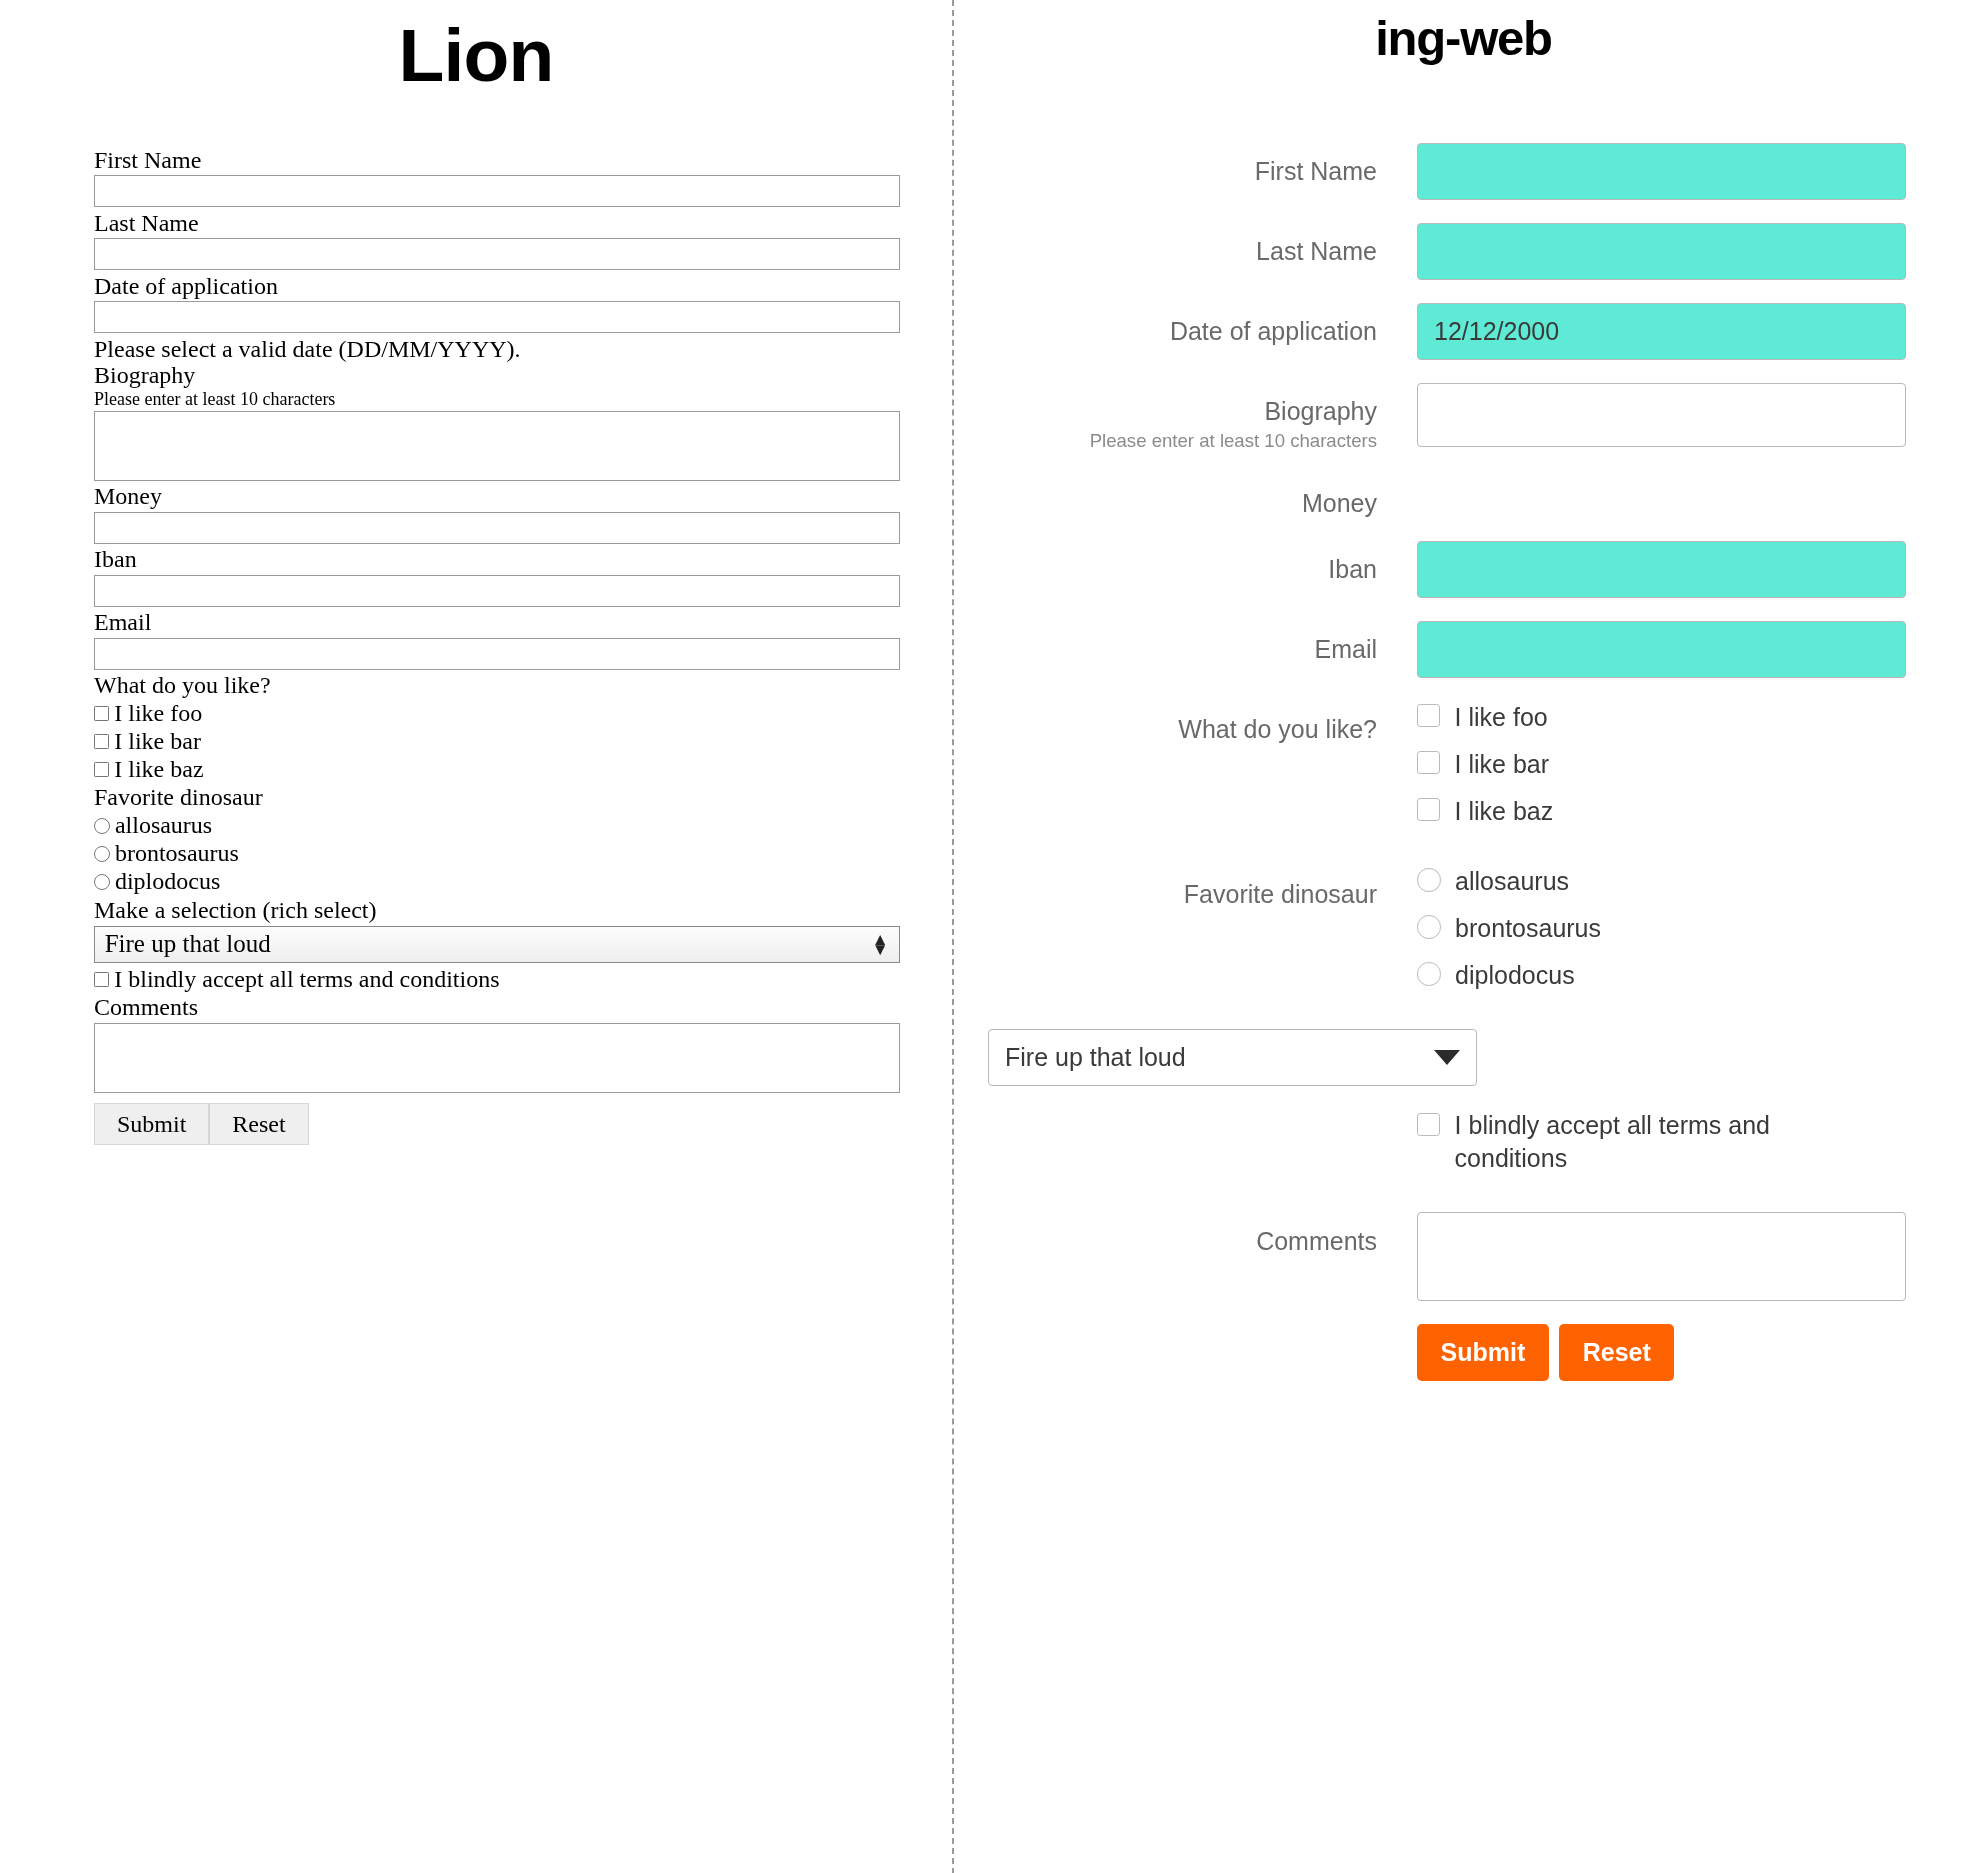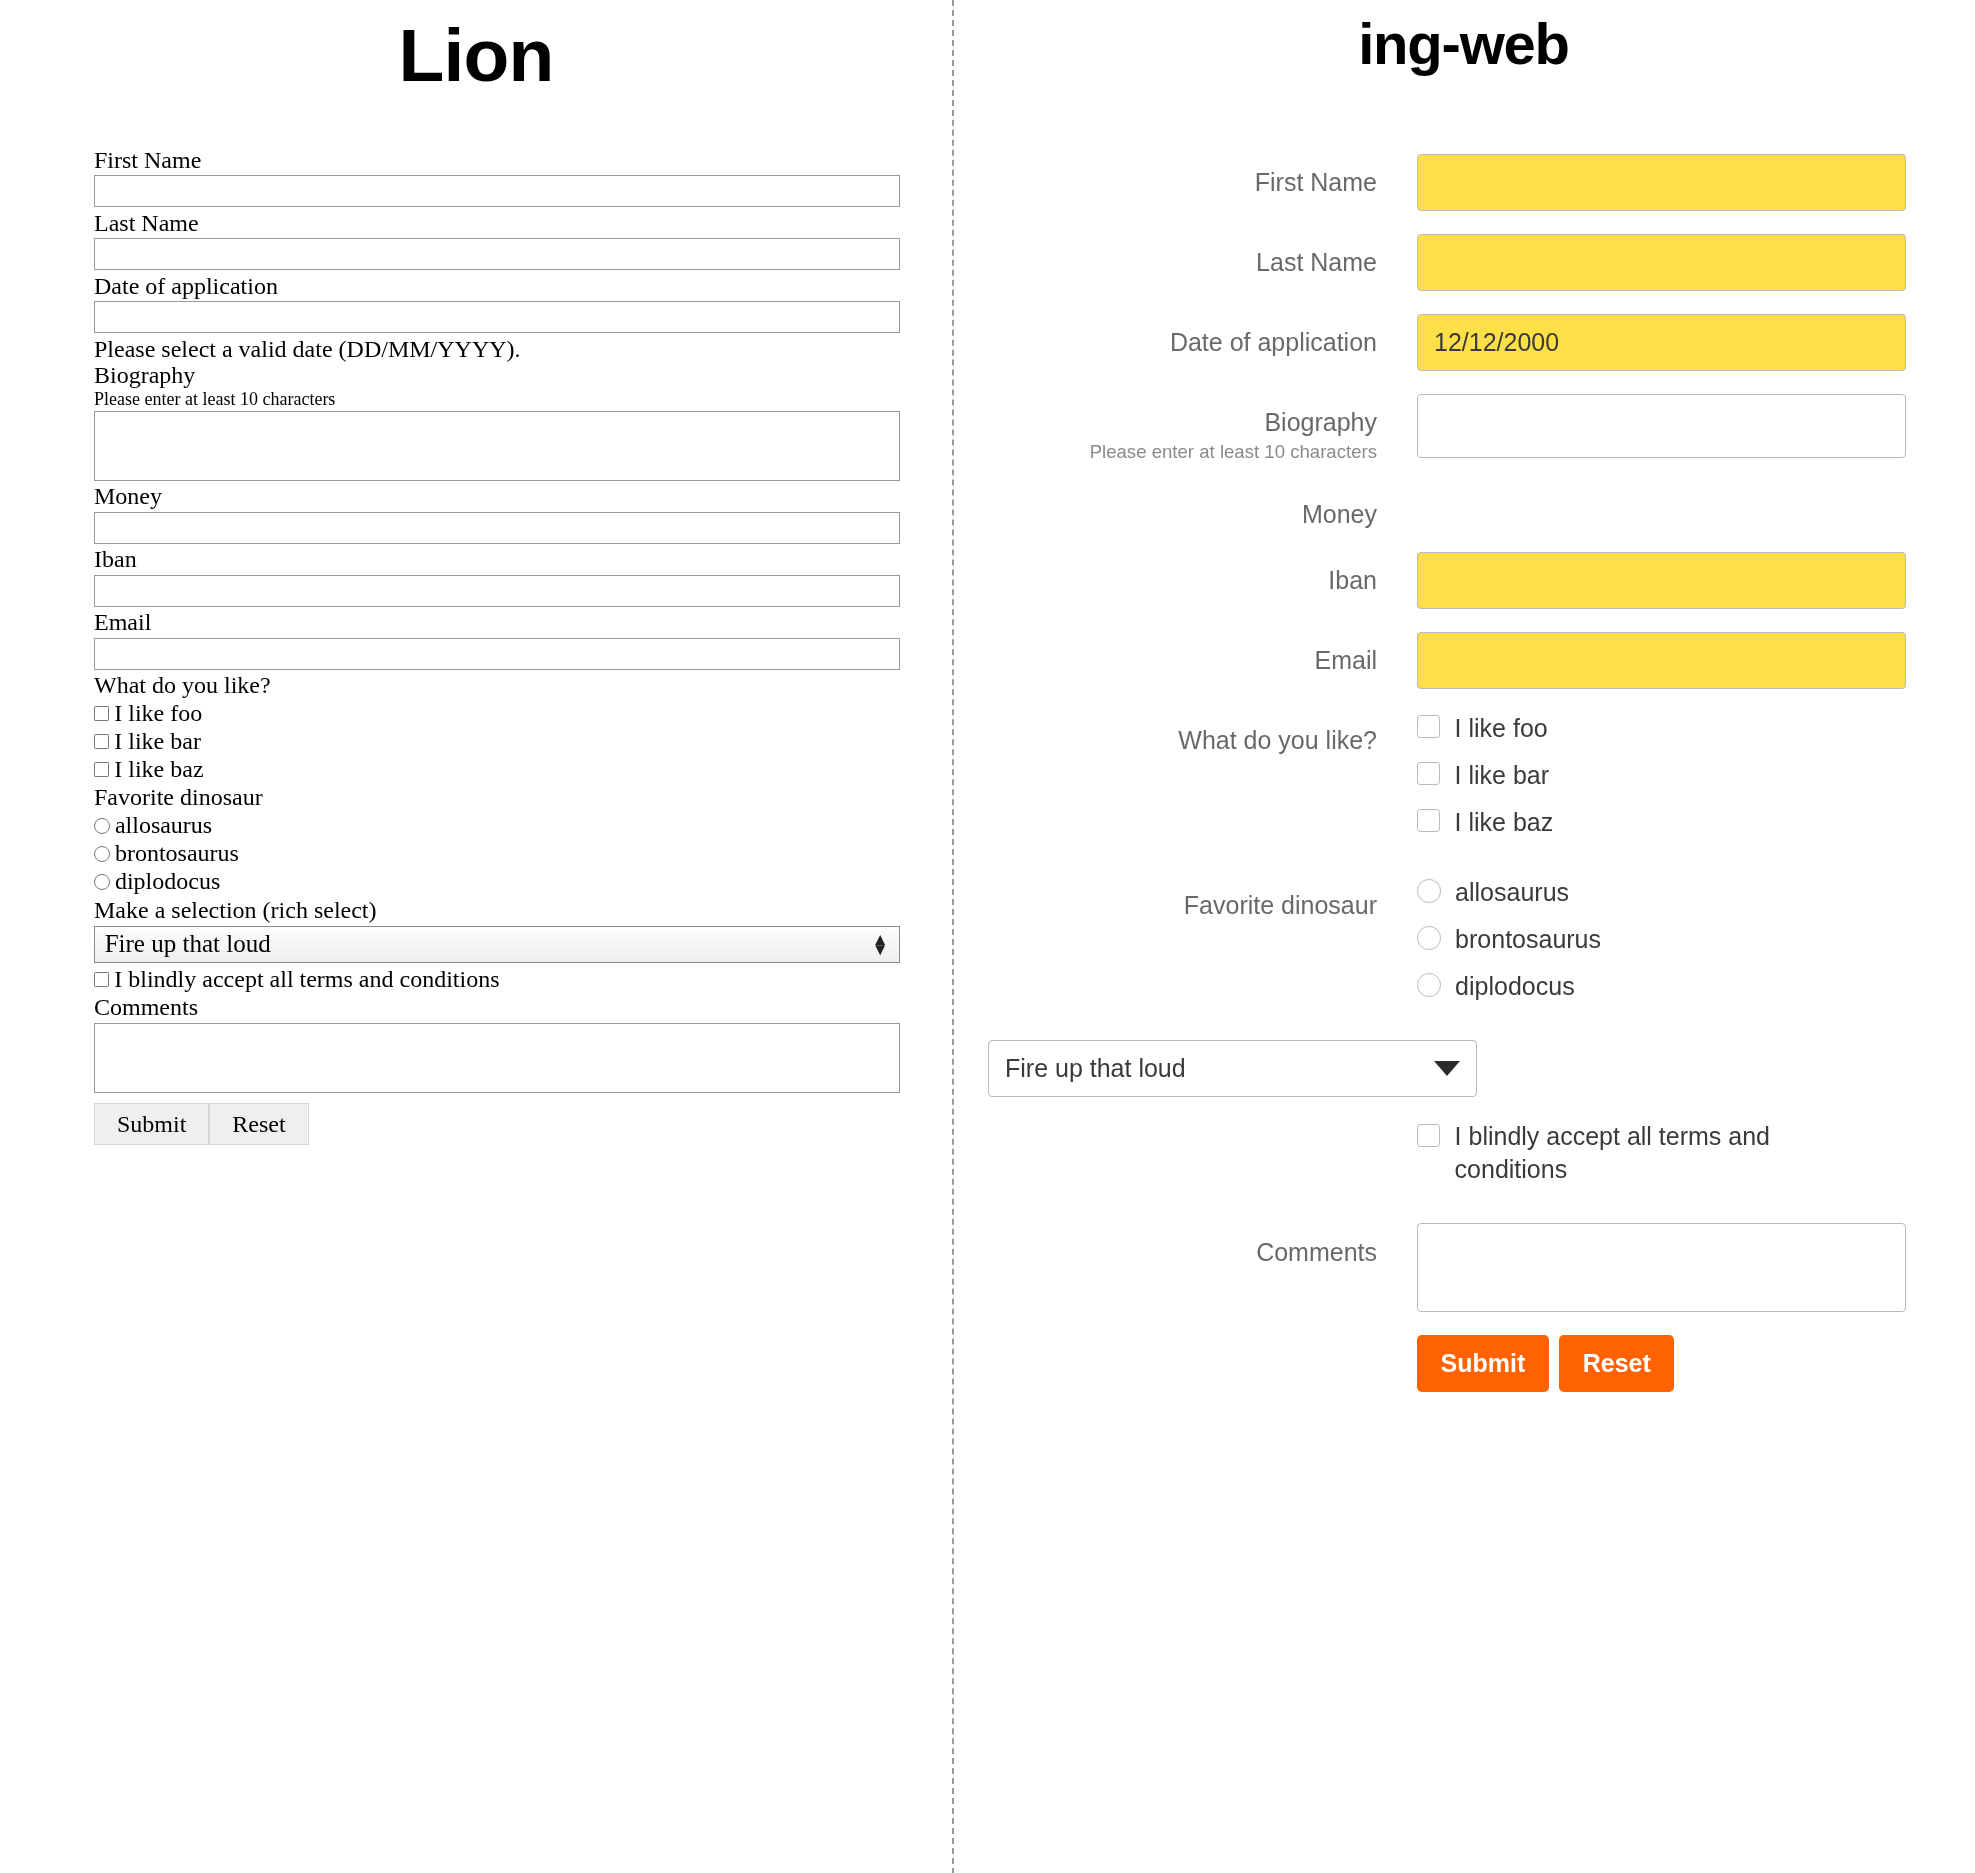--- a/index.html
+++ b/index.html
@@ -142,21 +142,21 @@
     cursor: pointer;
   }
 
   
   .pane-right {
     width: 1023px;
     position: relative;
   }
   .pane-right h1 {
     font-weight: bold;
-    font-size: 58px;
+    font-size: 49px;
     text-align: center;
     margin: 9.7px 0 0 0;
     letter-spacing: -1.2px;
   }
   .ing-form {
     margin-top: 77px;
     padding-left: 36px;
   }
   .ing-row {
     display: flex;
@@ -179,21 +179,21 @@
     margin-top: 4px;
   }
   .ing-field-col {
     width: 490px;
   }
   .ing-input {
     width: 489px;
     height: 57px;
     border: 1.2px solid #b9b9b9;
     border-radius: 4px;
-    background: #fde047;
+    background: #5eead4;
     display: flex;
     align-items: center;
     padding: 0 16px;
     font-size: 25px;
     color: #3a3a3a;
   }
   .ing-input.right { justify-content: flex-end; }
   .ing-textarea {
     width: 489px;
     height: 64px;

